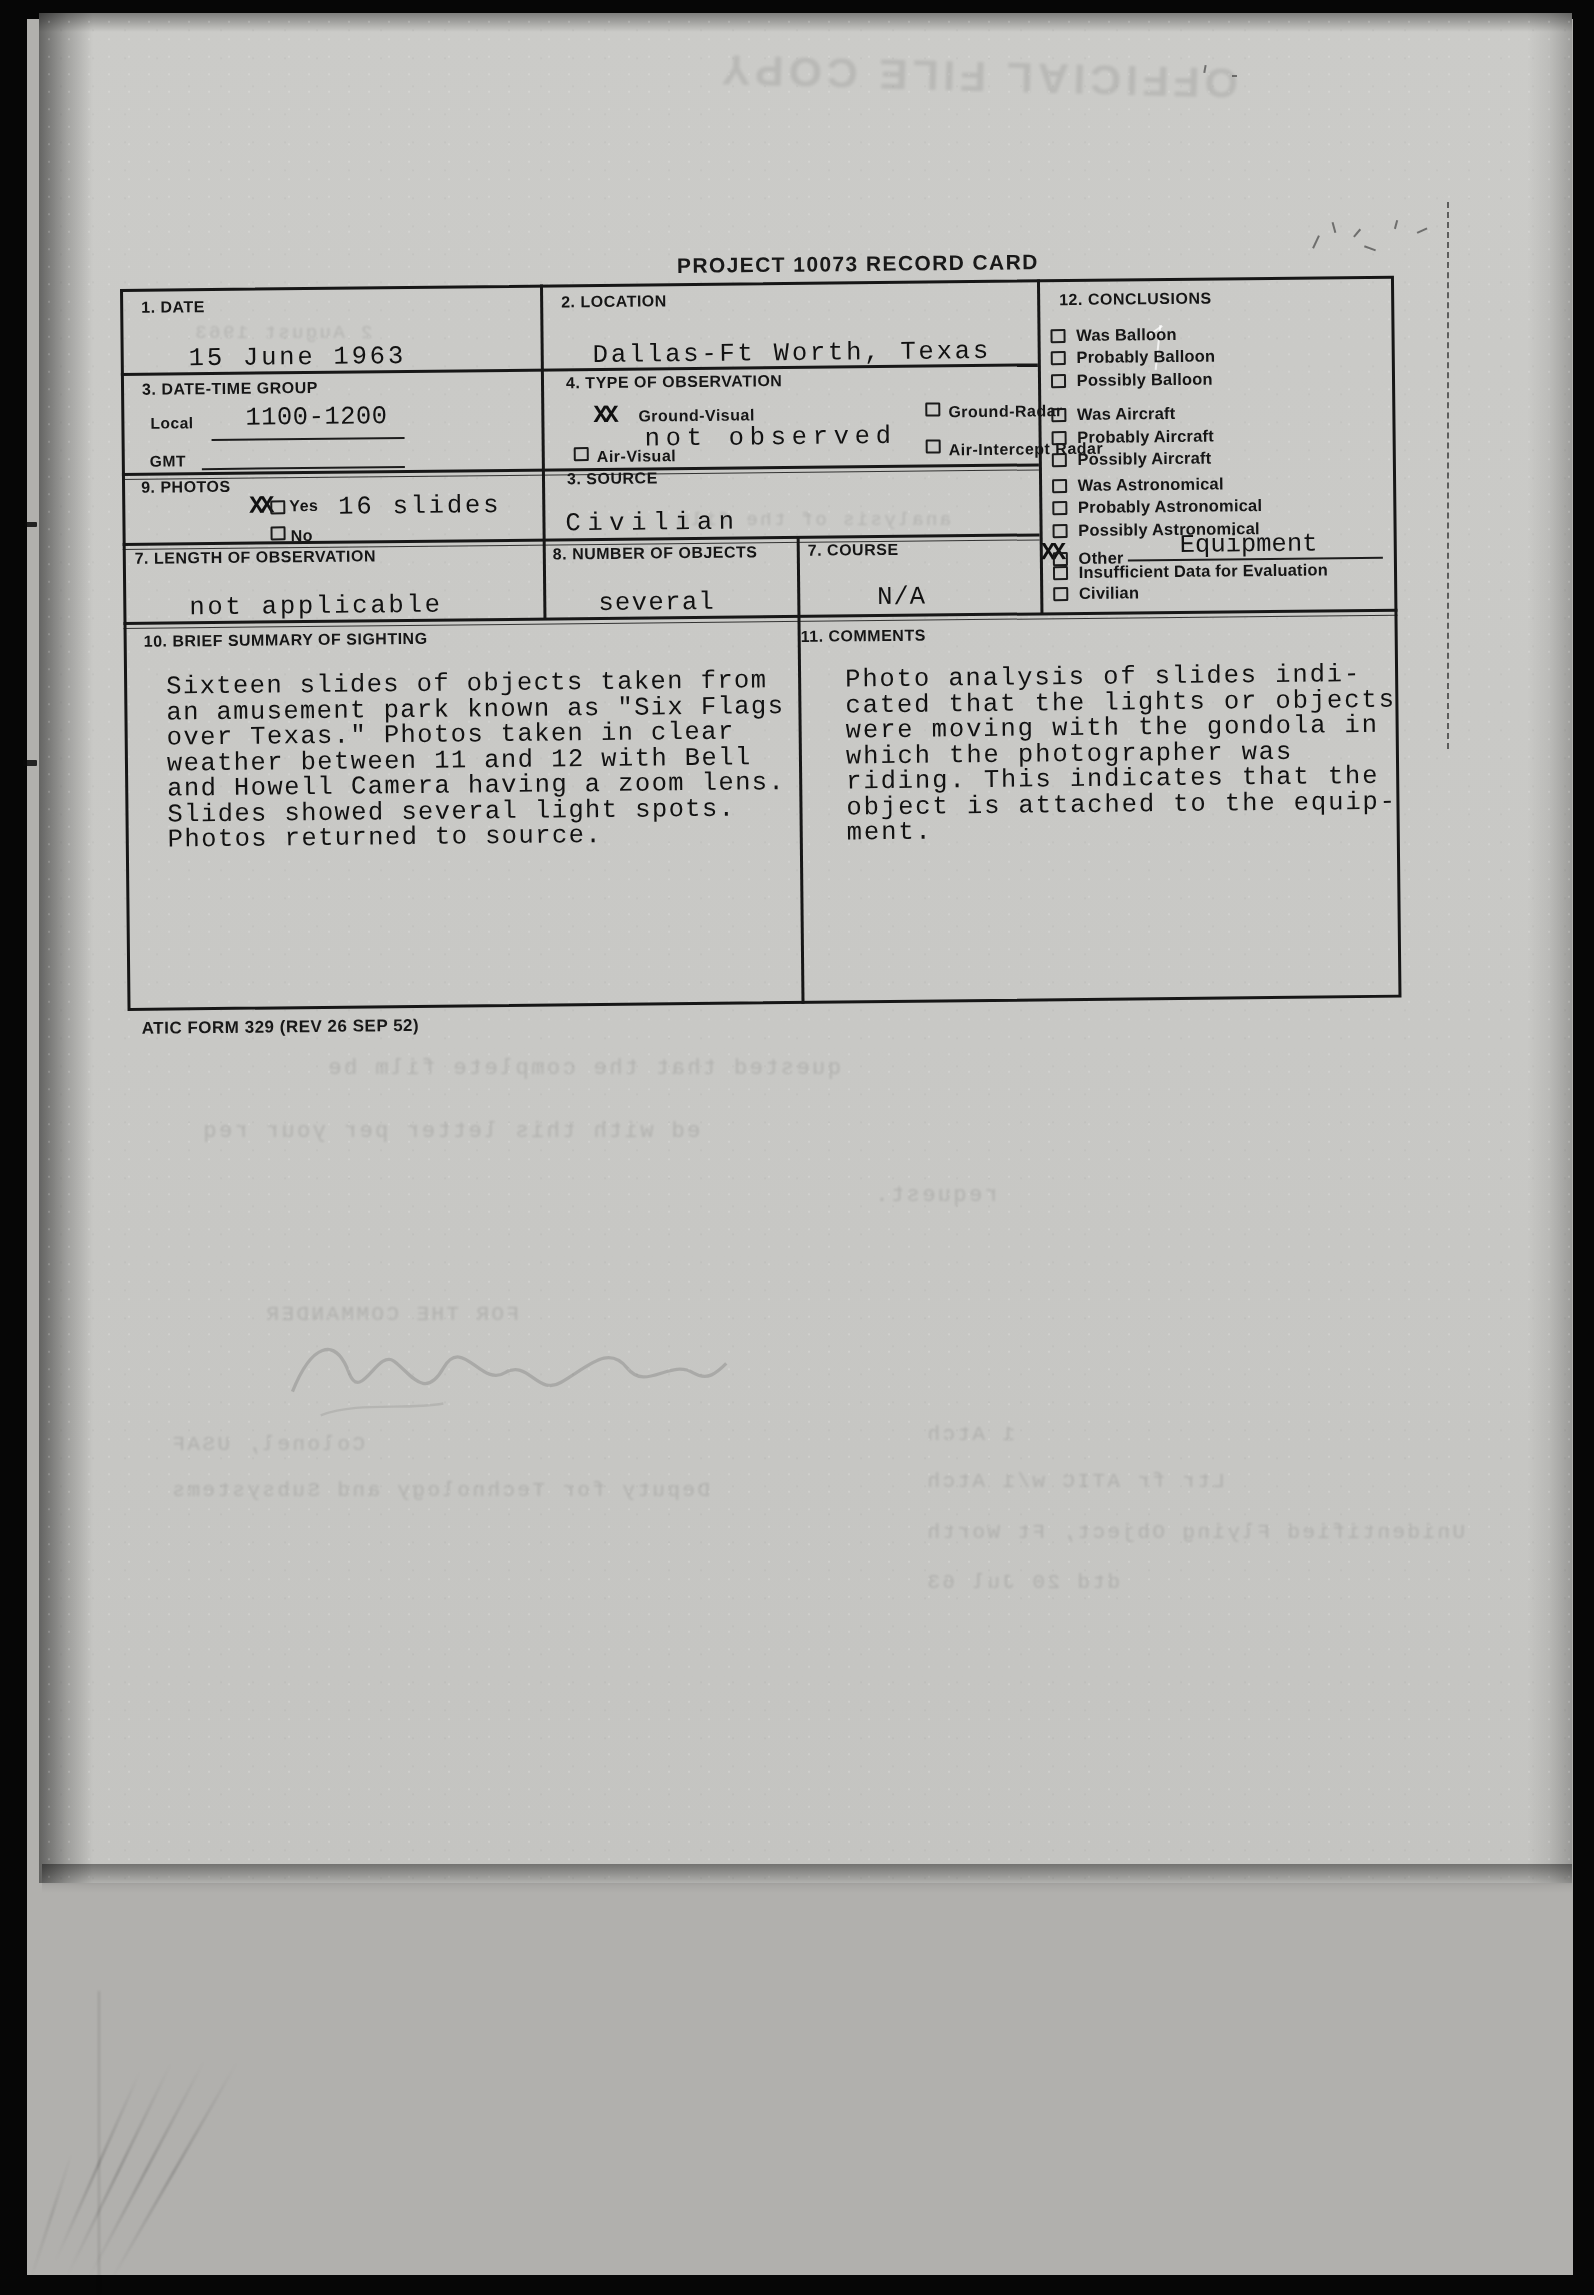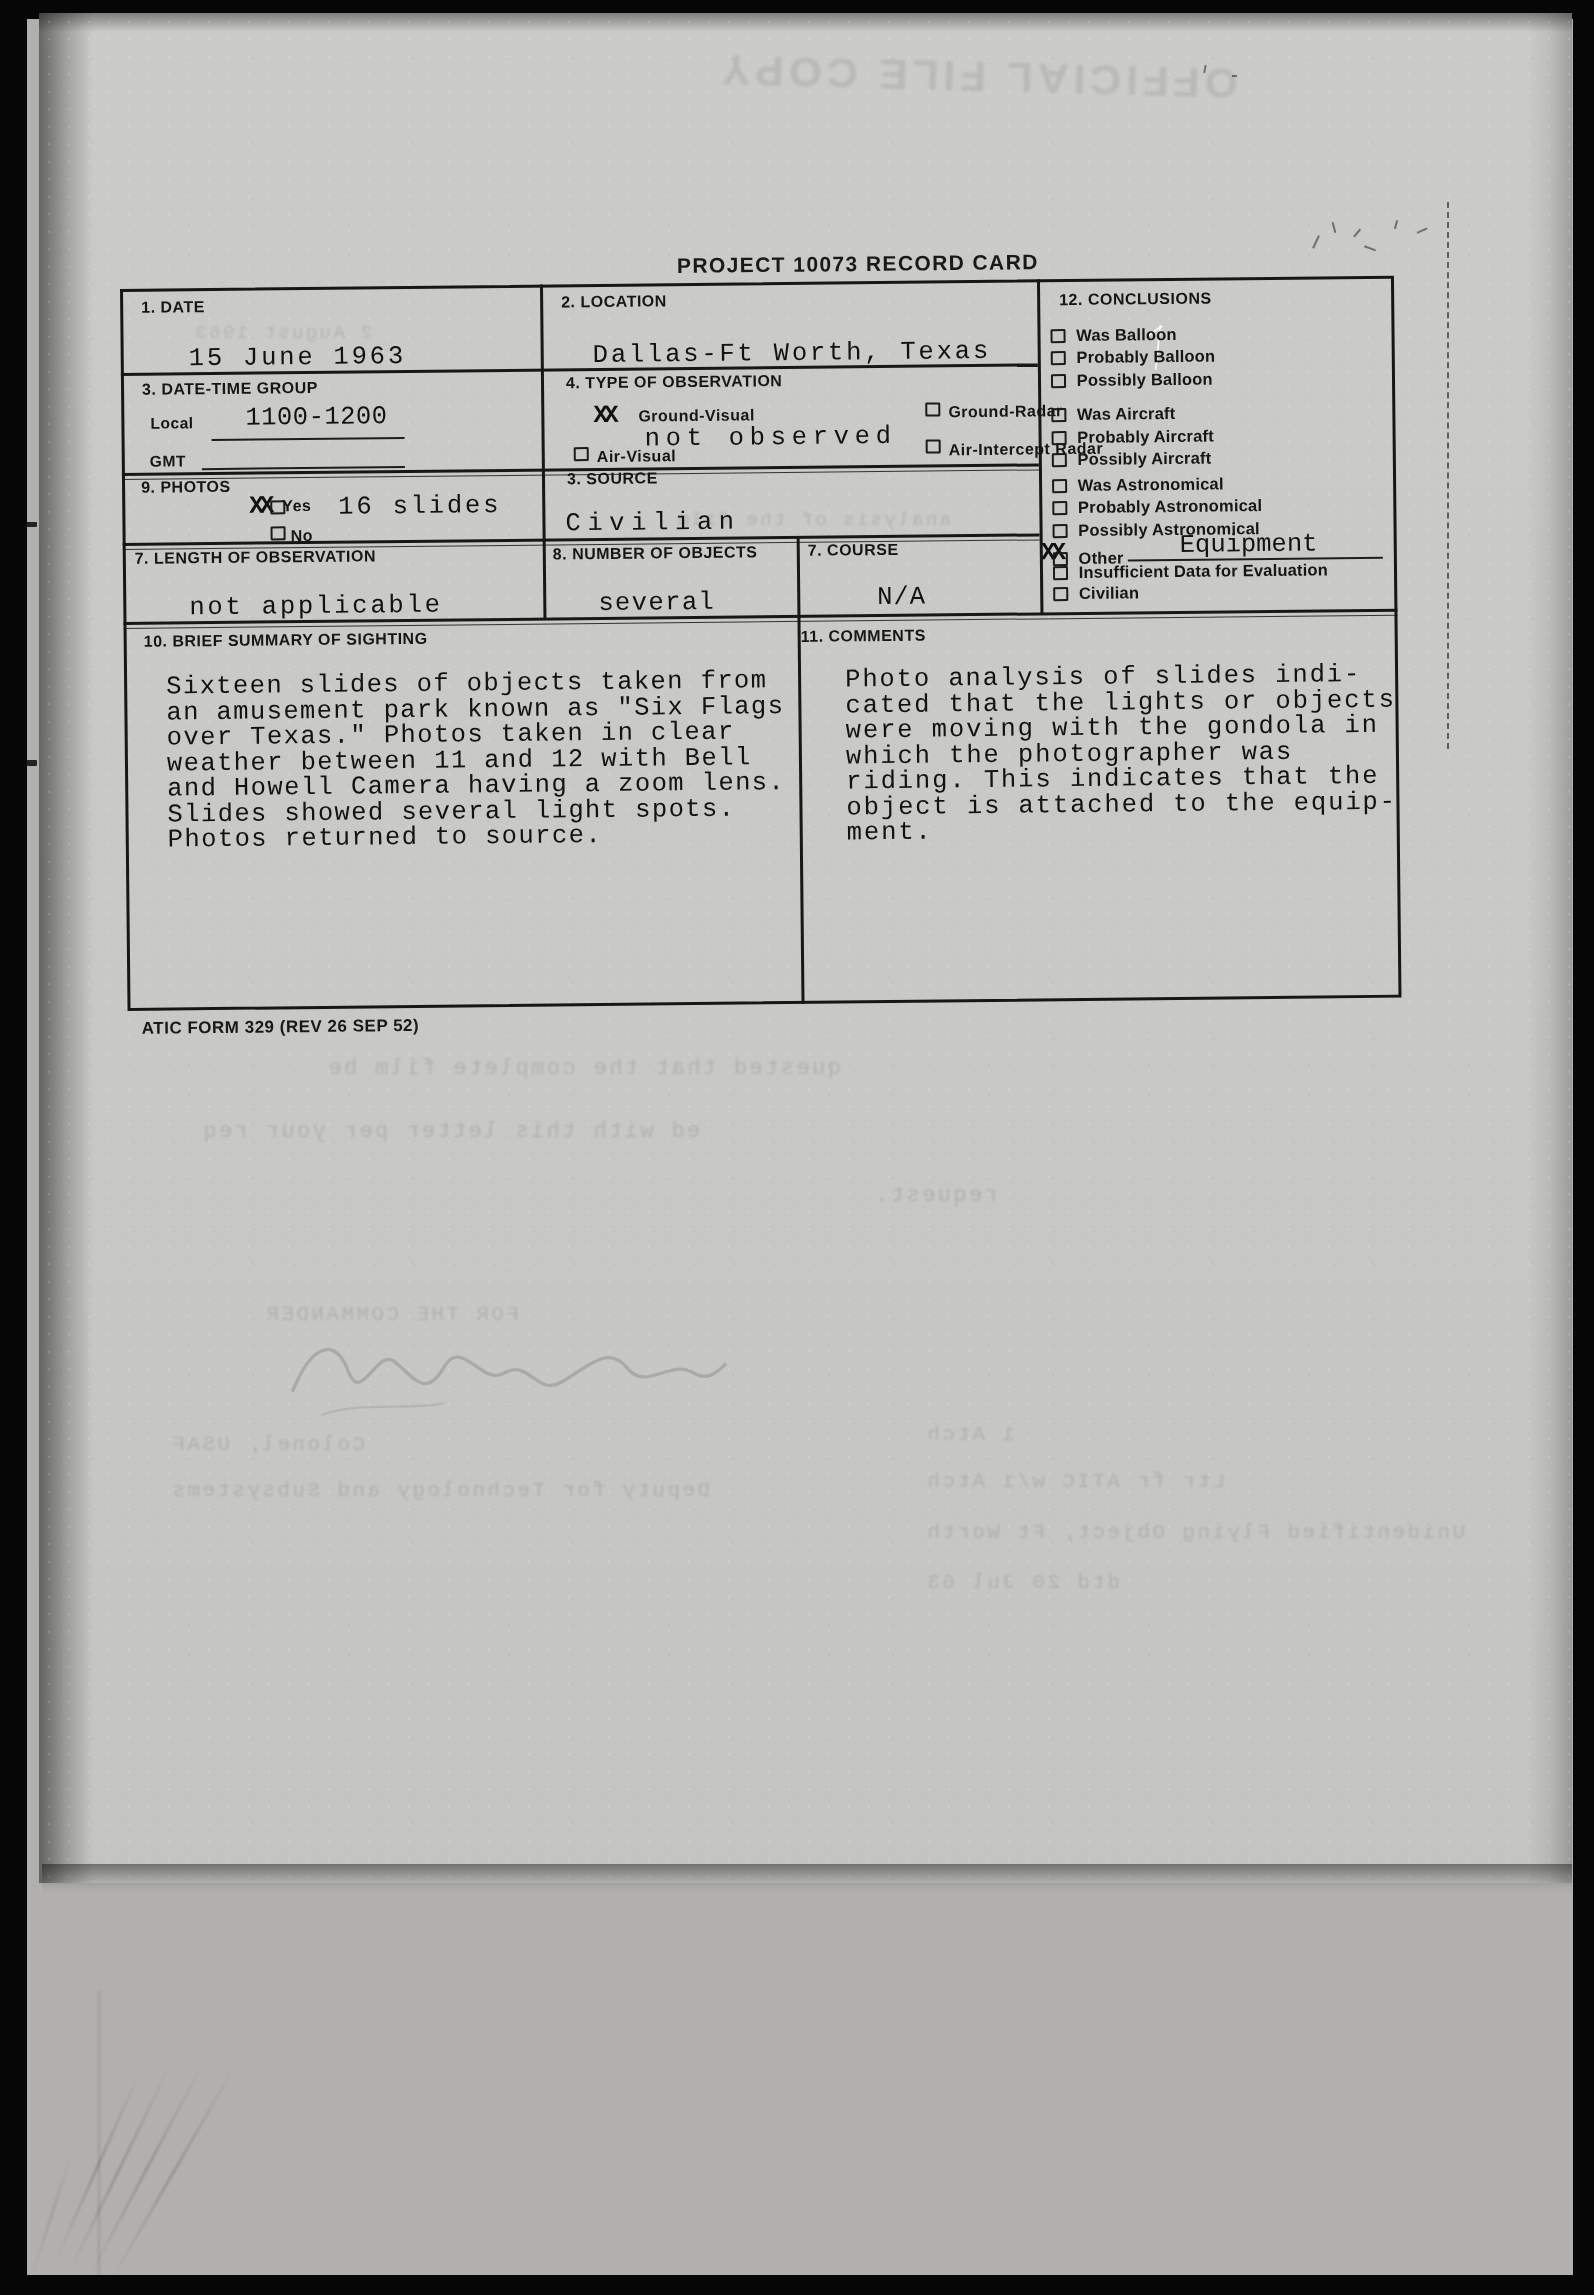--- a/index.html
+++ b/index.html
@@ -155,21 +155,21 @@
   <div class="plabel" style="left:827px;top:123px">Ground-Radar</div>
   <div class="typed" style="left:523px;top:141px;letter-spacing:5.7px">not observed</div>
   <div class="cb" style="left:452px;top:163px"></div>
   <div class="plabel" style="left:475px;top:164px">Air-Visual</div>
   <div class="cb" style="left:804px;top:159px"></div>
   <div class="plabel" style="left:827px;top:161px">Air-Intercept Radar</div>
 
   <div class="plabel" style="left:19px;top:190px">9. PHOTOS</div>
   <div class="xmark" style="left:127px;top:205px">XX</div>
   <div class="cb" style="left:148px;top:213px"></div>
-  <div class="plabel" style="left:160px;top:210px">Yes</div>
+  <div class="plabel" style="left:167px;top:210px">Yes</div>
   <div class="typed" style="left:216px;top:206px">16 slides</div>
   <div class="cb" style="left:148px;top:239px"></div>
   <div class="plabel" style="left:168px;top:240px">No</div>
 
   <div class="plabel" style="left:445px;top:186px">3. SOURCE</div>
   <div class="typed" style="left:443px;top:225px;letter-spacing:6.6px">Civilian</div>
 
   <div class="plabel" style="left:11.8px;top:261px">7. LENGTH OF OBSERVATION</div>
   <div class="typed" style="left:66px;top:305px">not applicable</div>
 

